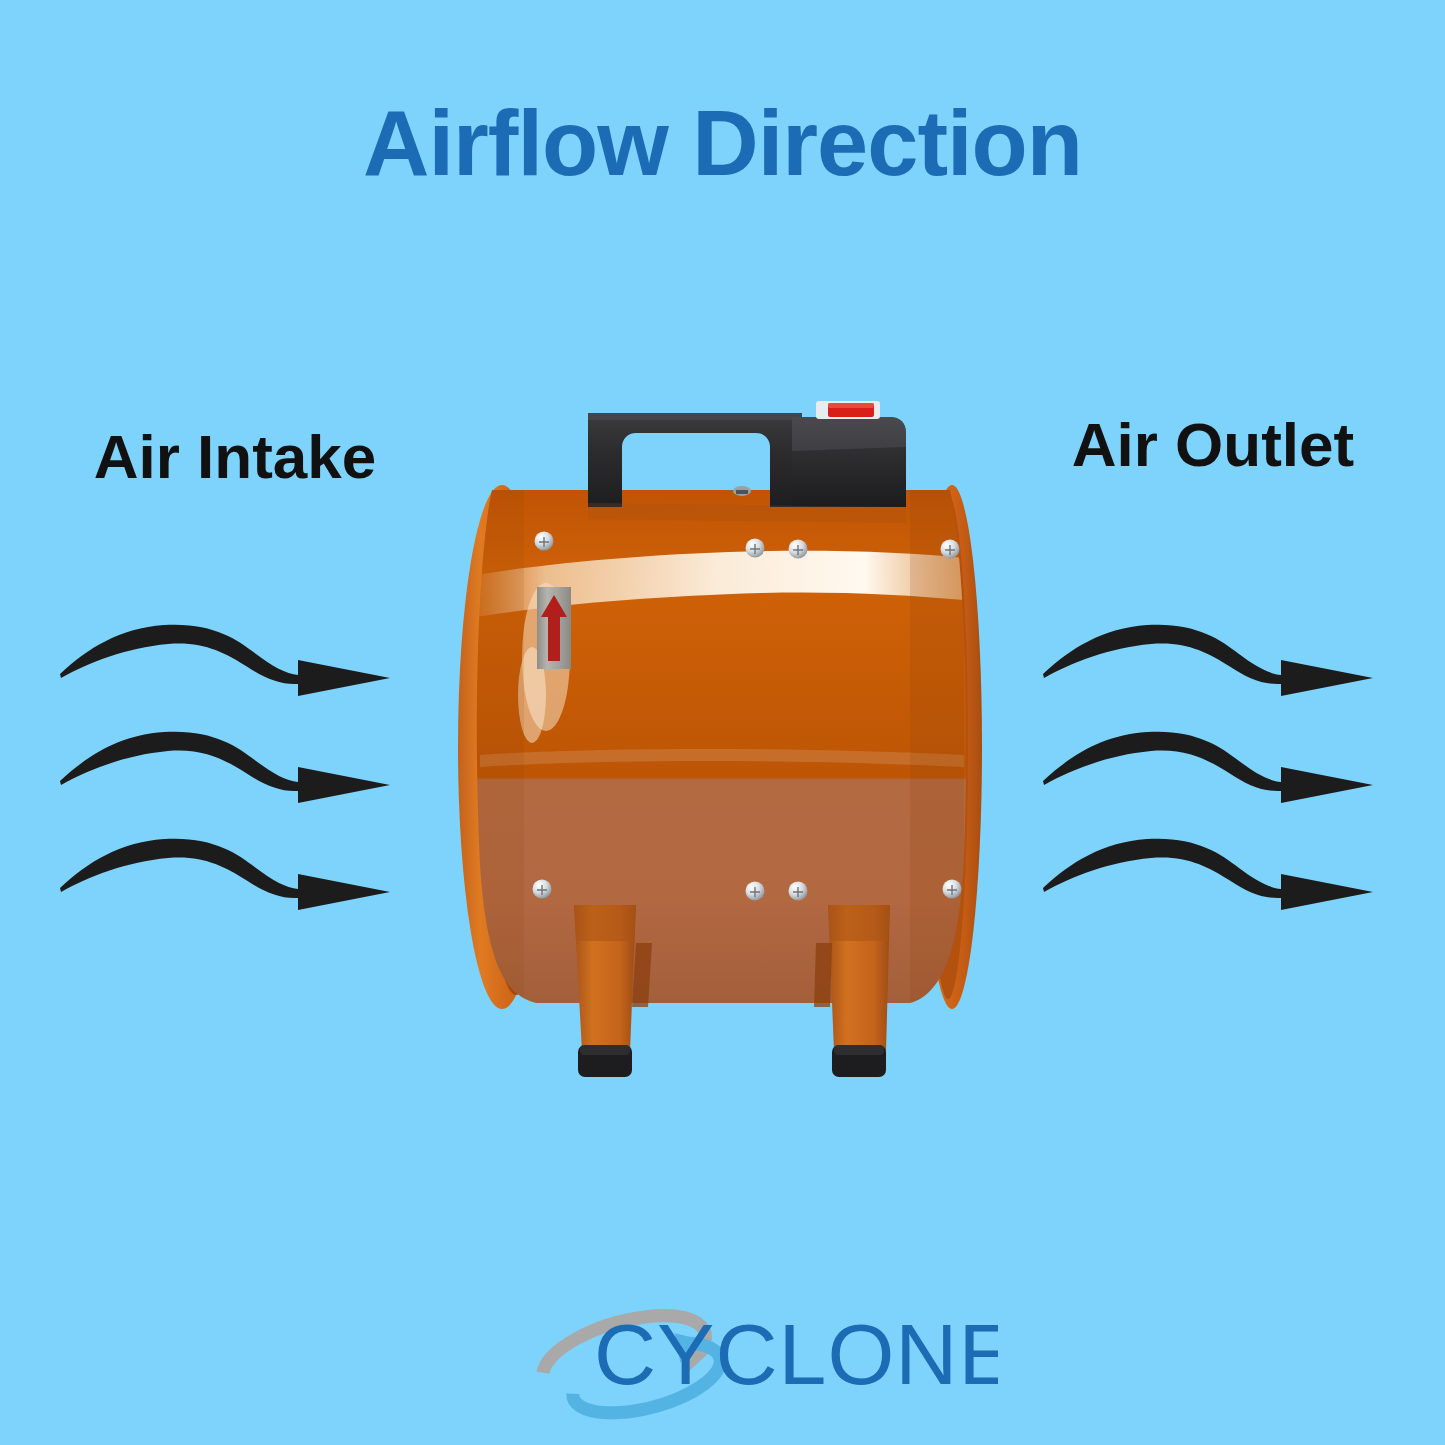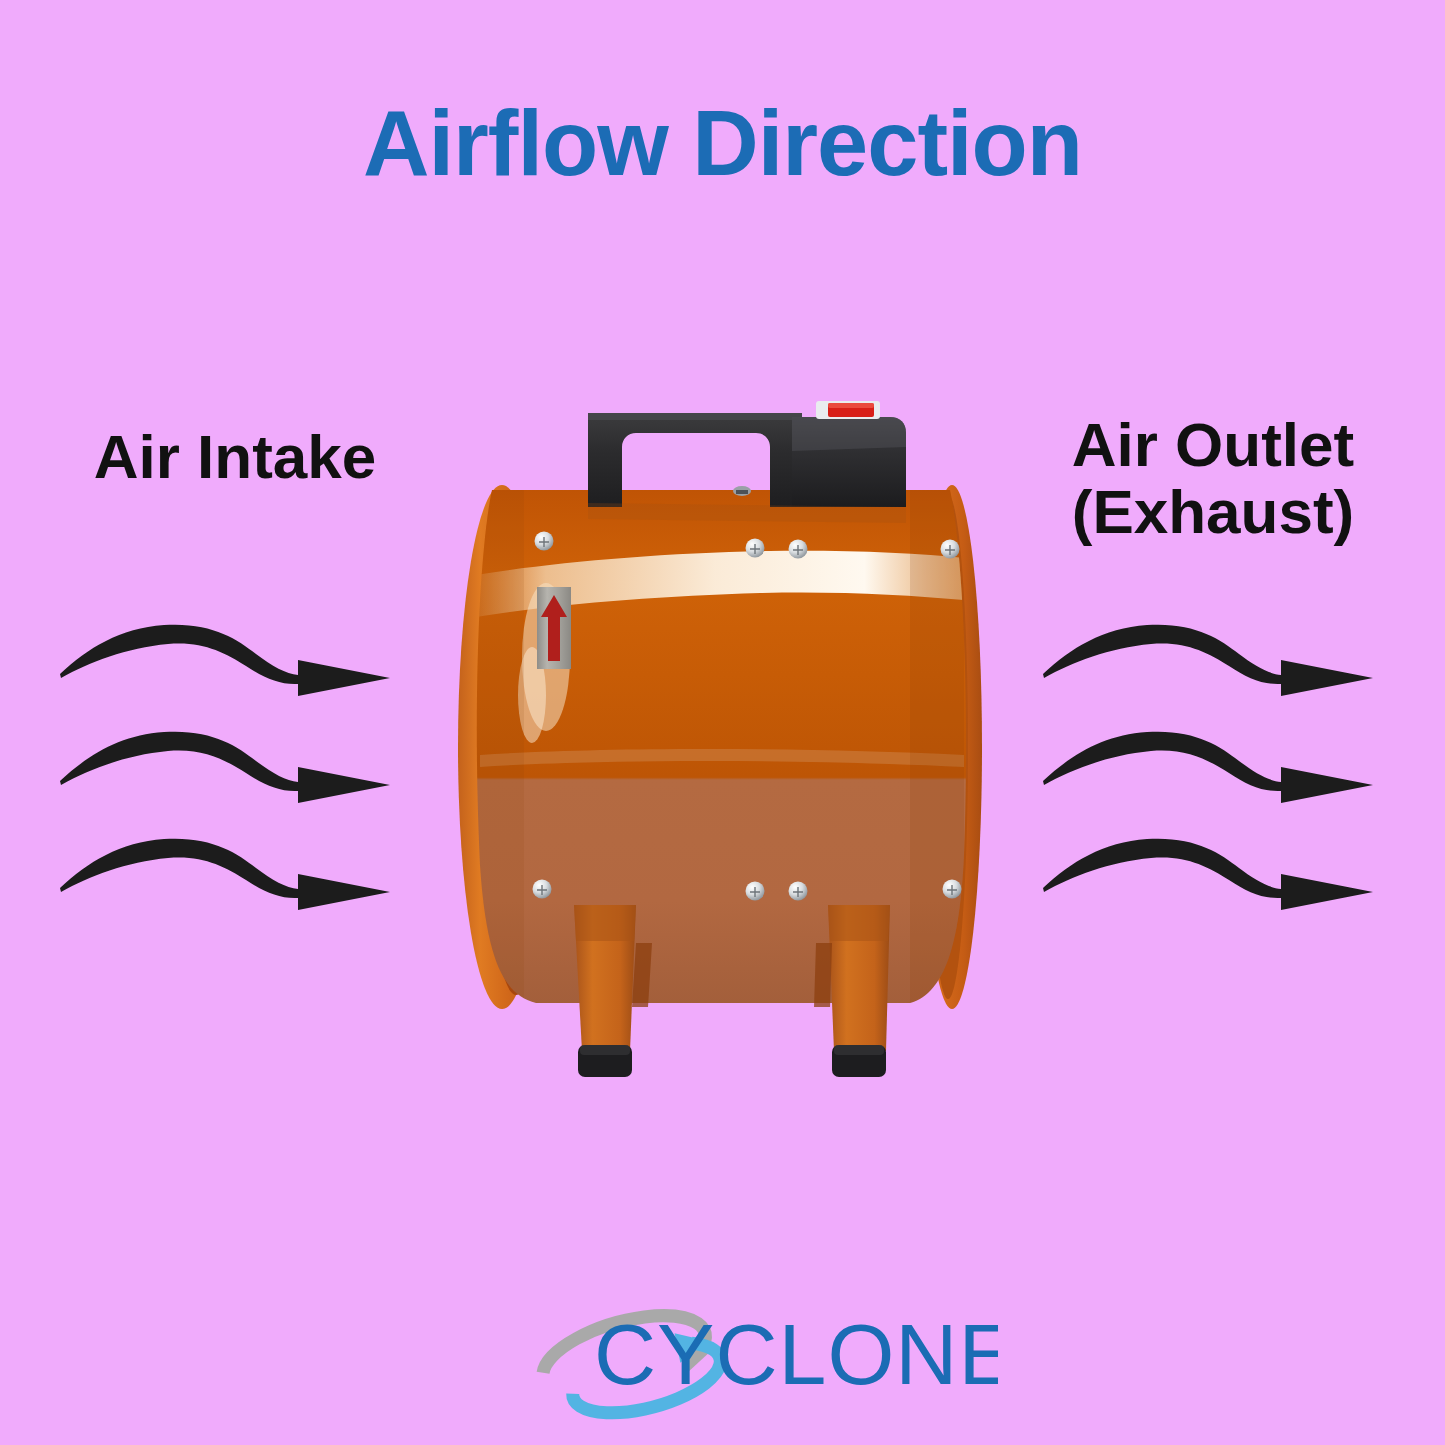--- a/index.html
+++ b/index.html
@@ -5,21 +5,21 @@
 <style>
   html, body {
     margin: 0;
     padding: 0;
     background: #e8e8e9;
   }
   #stage {
     position: relative;
     width: 1445px;
     height: 1445px;
-    background: #f0abfc;
+    background: #7dd3fc;
     overflow: hidden;
     font-family: "Liberation Sans", "DejaVu Sans", sans-serif;
   }
 
   
   #title {
     position: absolute;
     left: 0;
     top: 95px;
     width: 1445px;
@@ -84,21 +84,20 @@
 <div id="stage">
 
   <div id="title">Airflow Direction</div>
 
   <div id="label-left" class="side-label">
     <span class="l1">Air Intake</span>
   </div>
 
   <div id="label-right" class="side-label">
     <span class="l1">Air Outlet</span>
-    <span class="l2">(Exhaust)</span>
   </div>
 
   <div id="arrows-left" class="arrow-group">
     <svg viewBox="0 0 330 320" xmlns="http://www.w3.org/2000/svg" aria-hidden="true">
       <defs>
 
         <g id="flowArrow">
           <path d="M 0,66
                    C 28,40 60,20 104,17
                    C 150,14 176,30 196,46

